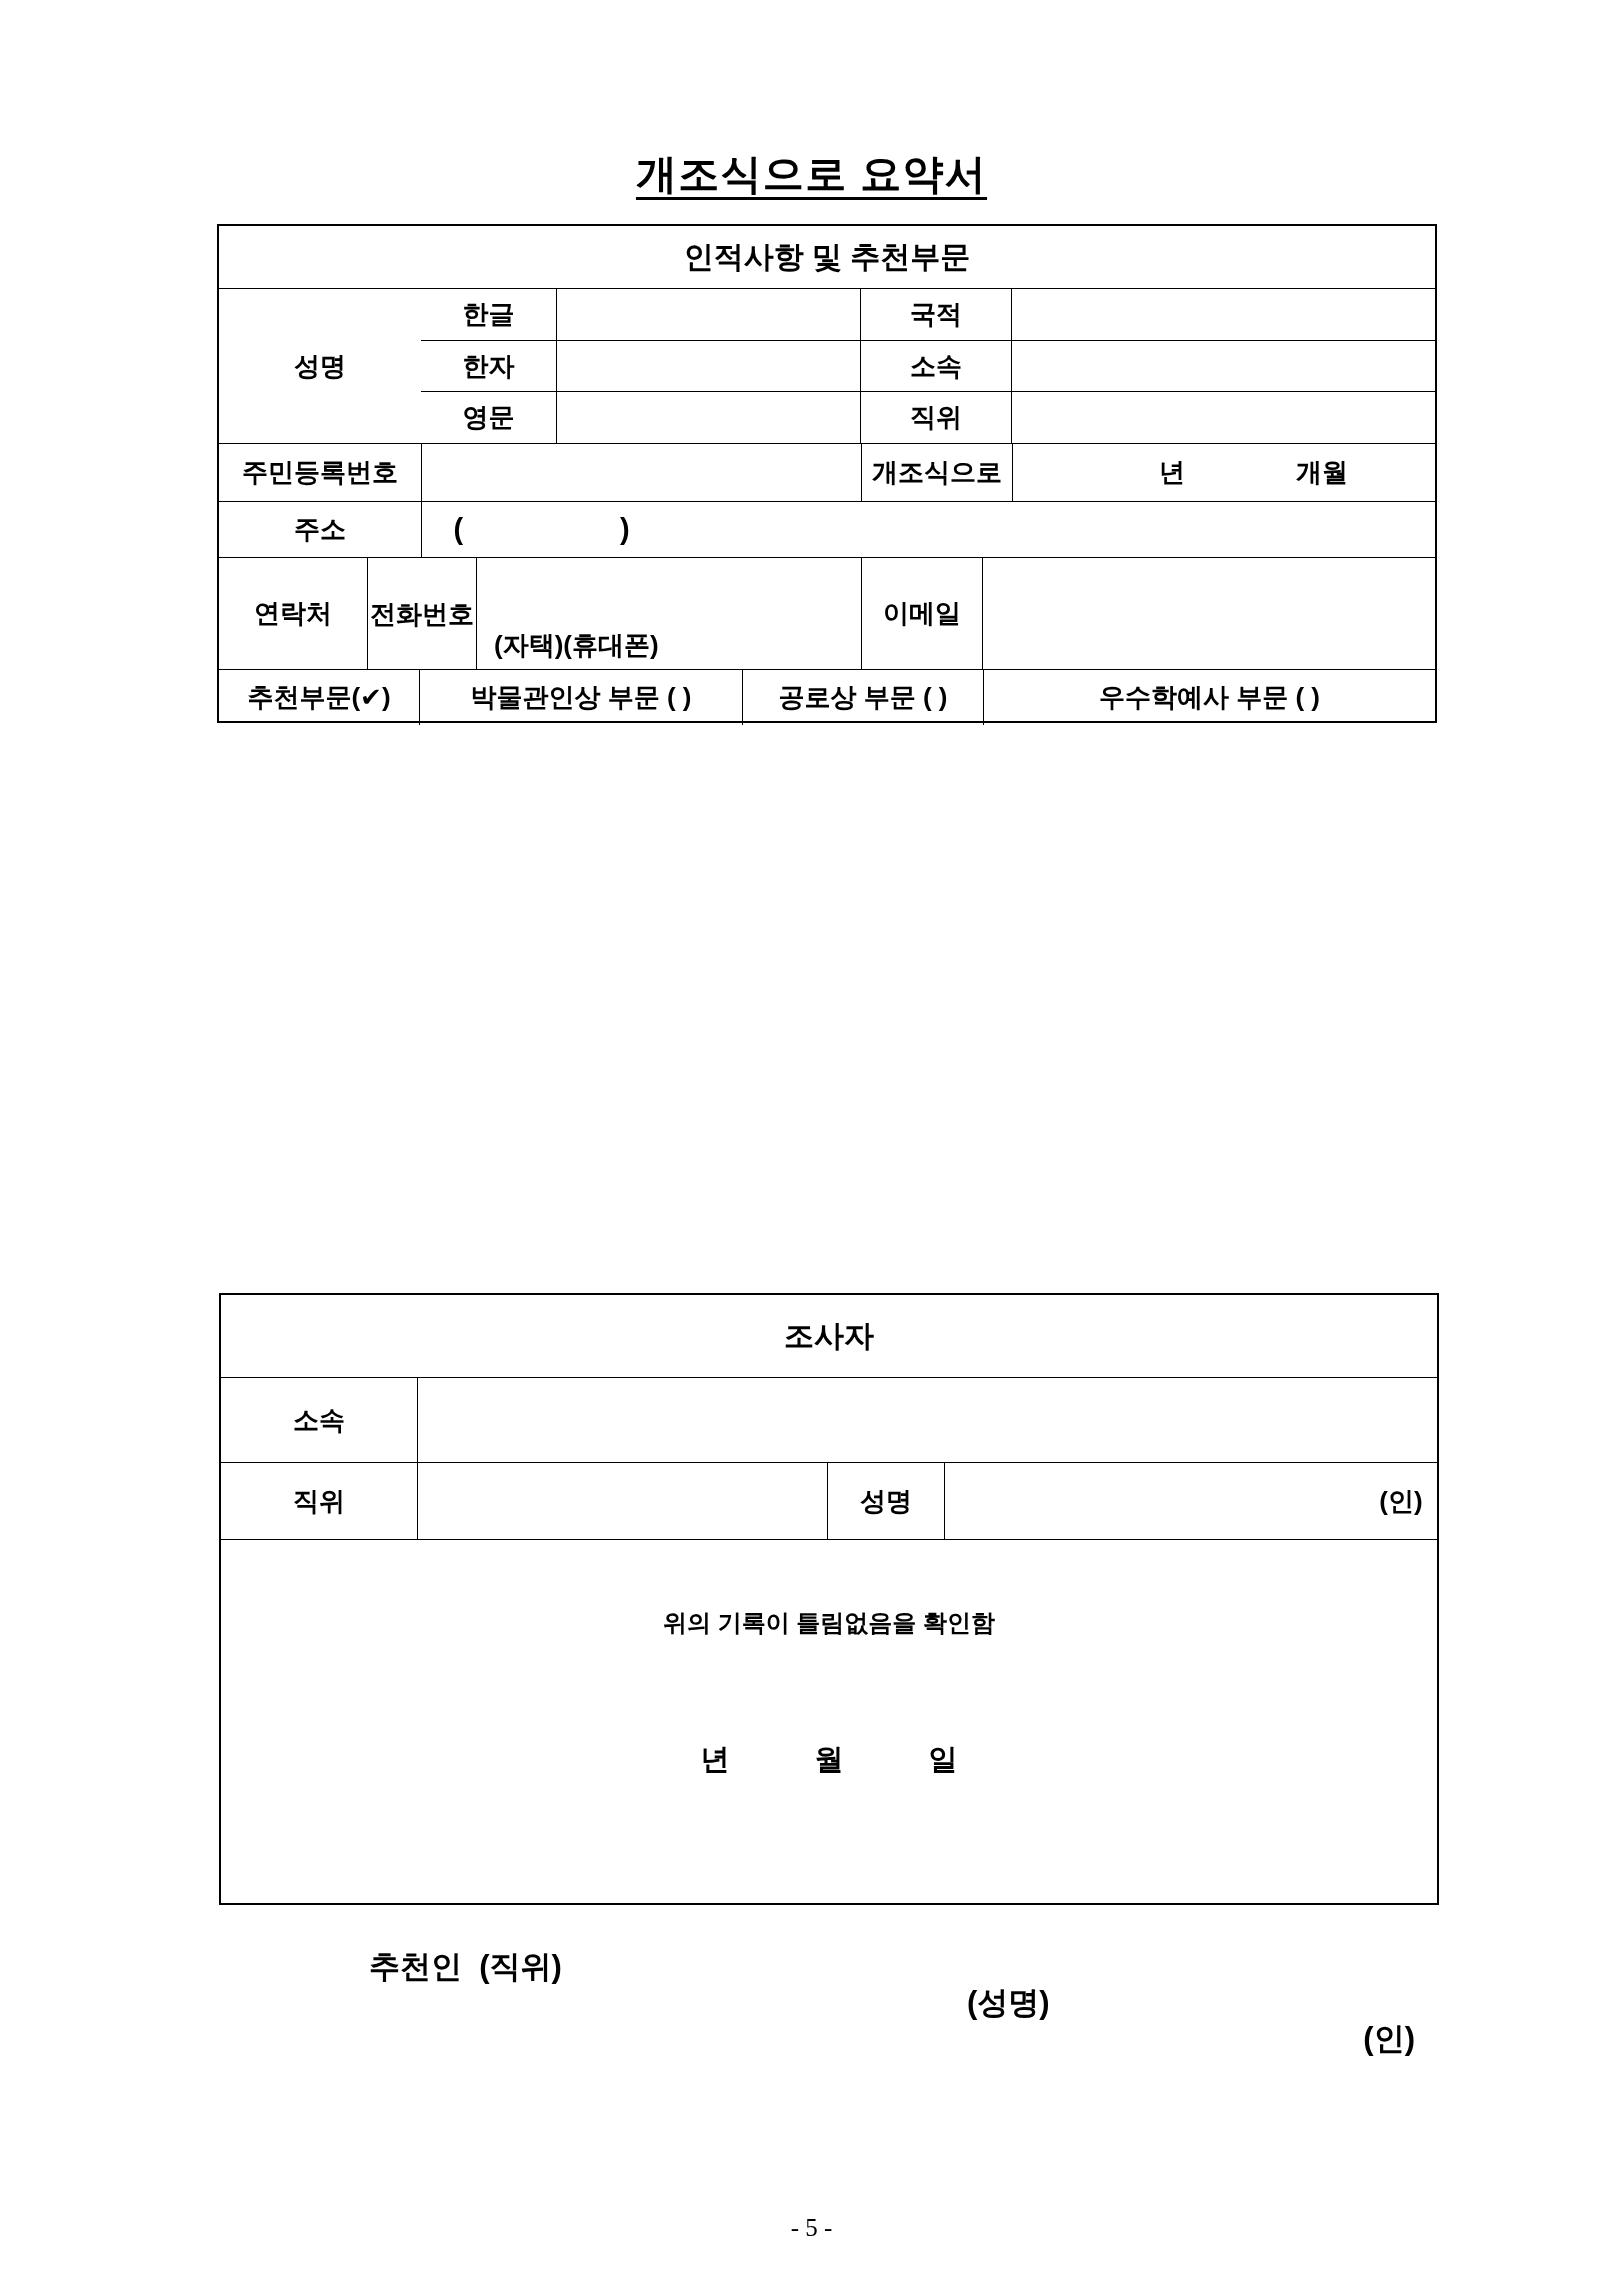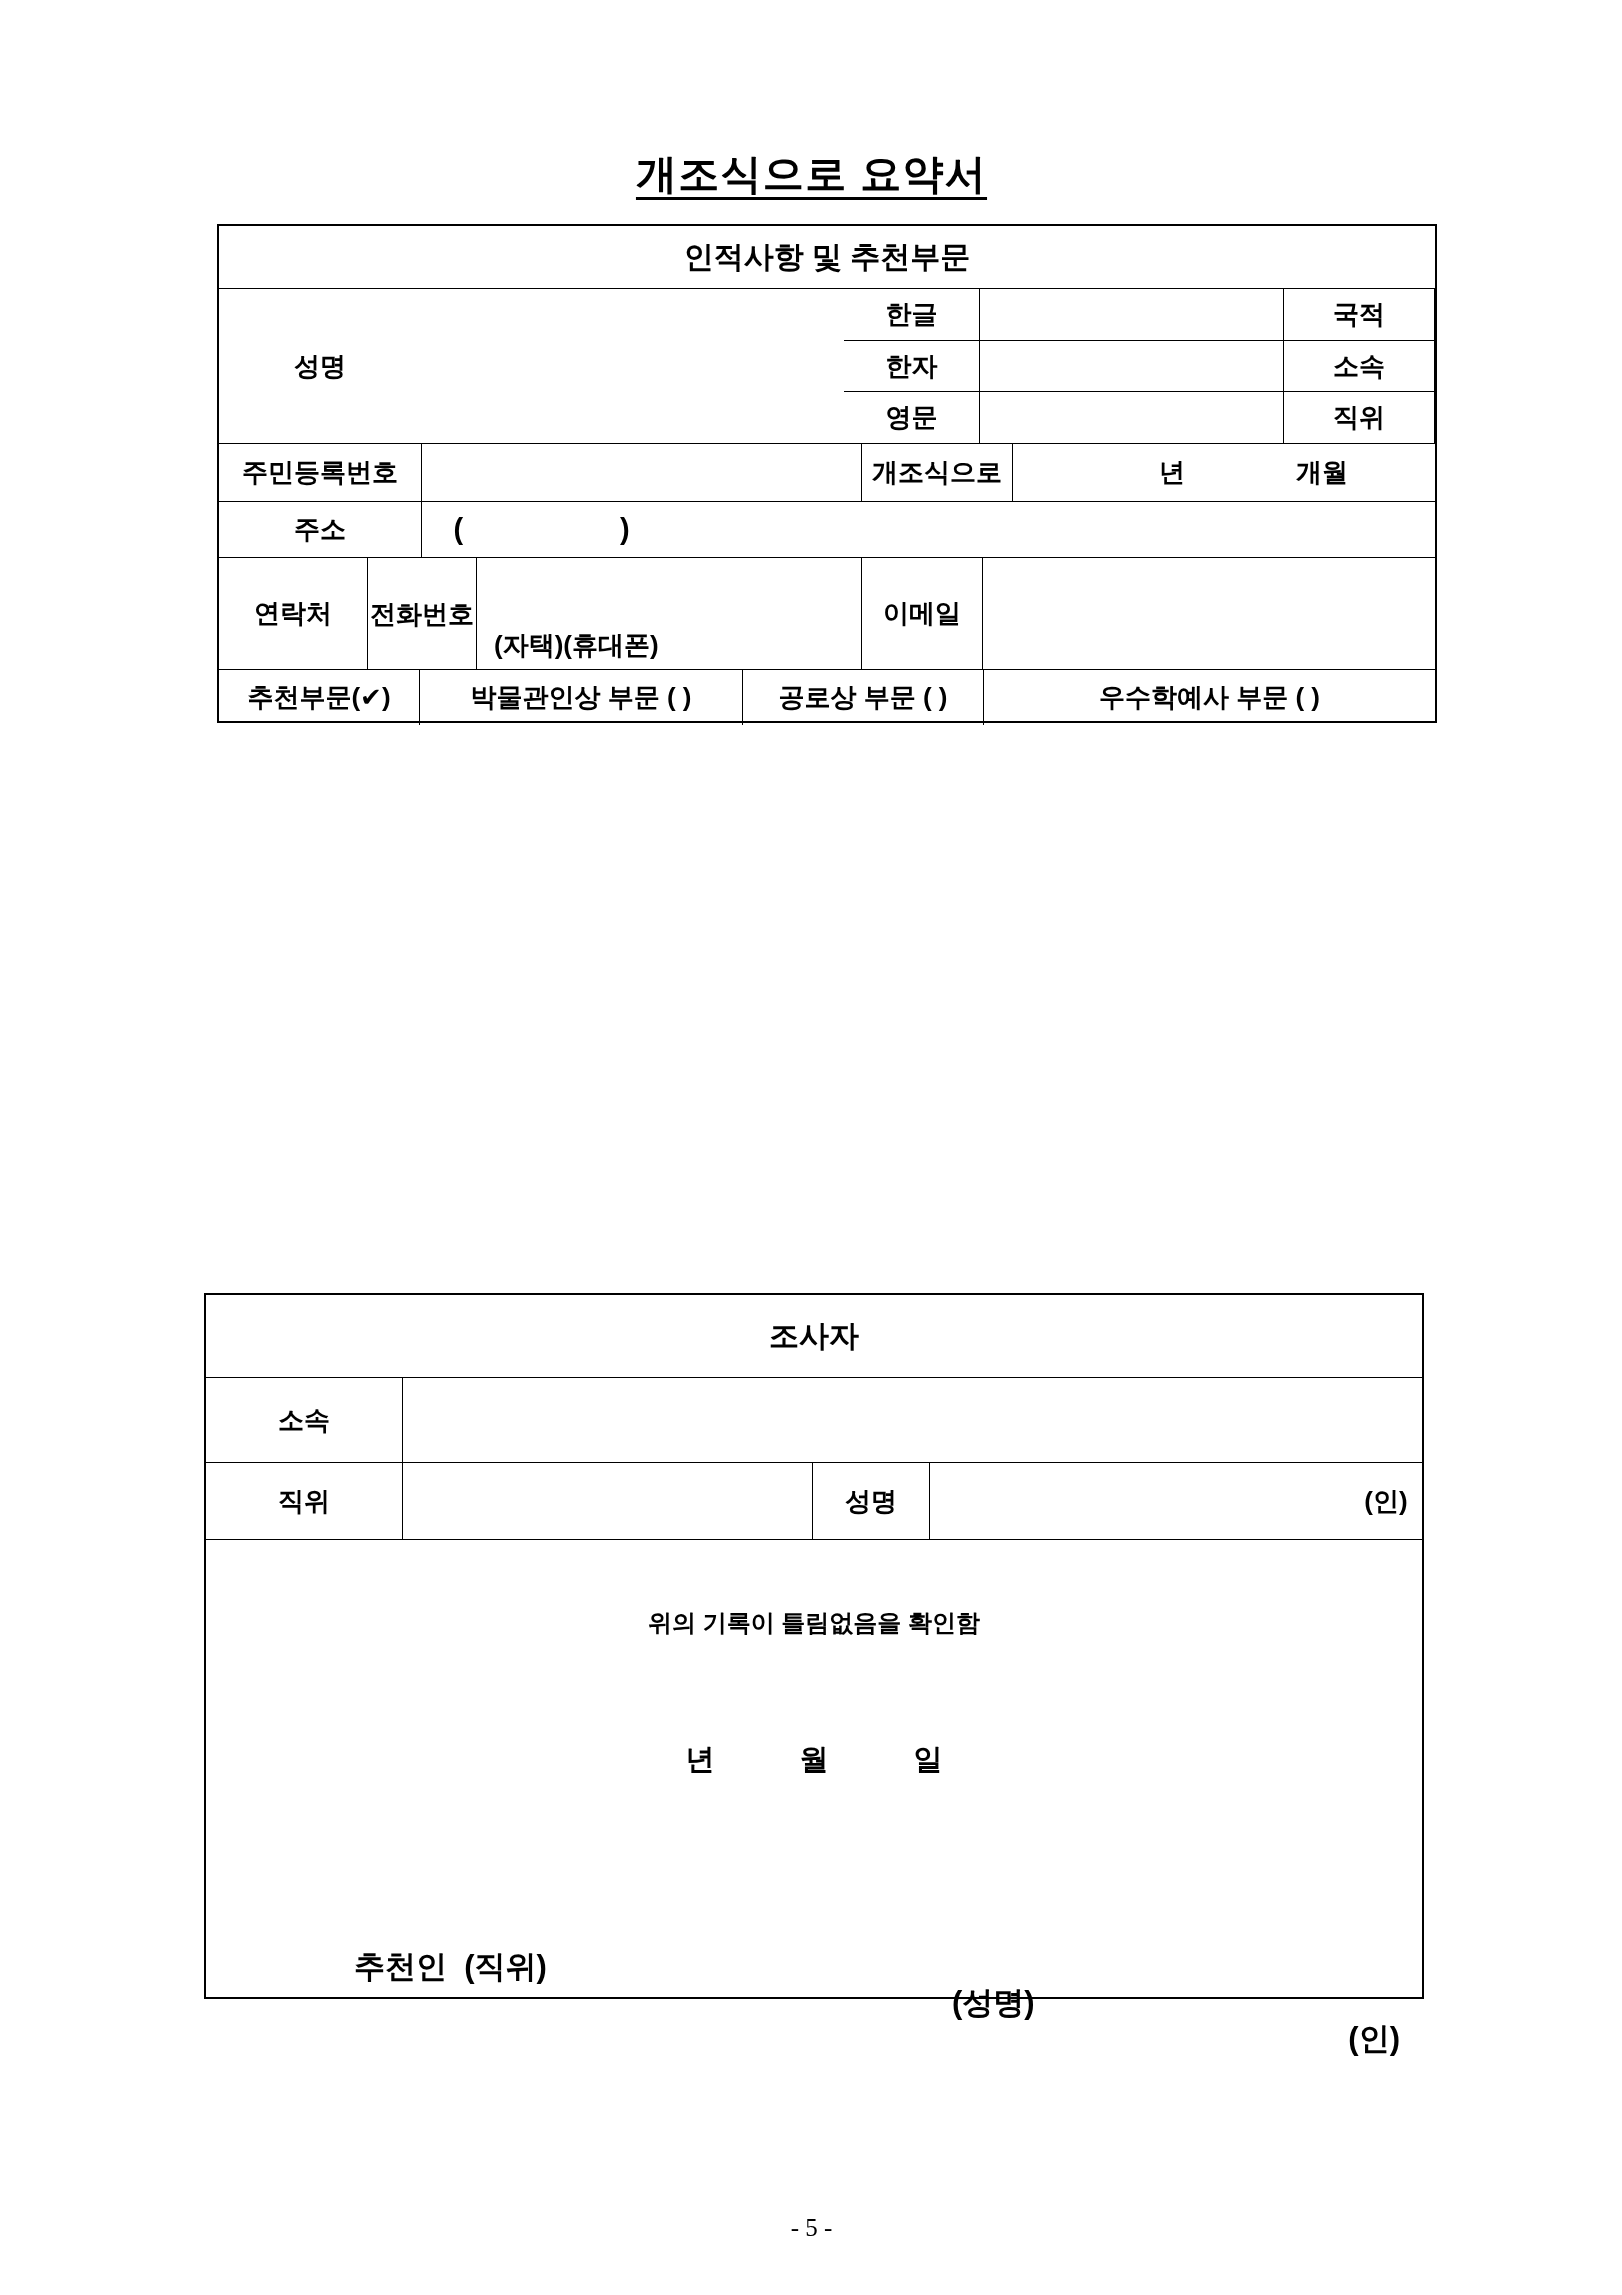--- a/index.html
+++ b/index.html
@@ -29,21 +29,21 @@
   .row{display:flex;border-top:1.3px solid #000;box-sizing:border-box;align-items:stretch;}
   .row.first{border-top:none;}
   .cell{
     box-sizing:border-box;
     border-left:1.3px solid #000;
     display:flex;align-items:center;justify-content:center;
     font-weight:bold;font-size:26px;white-space:pre;
   }
   .cell.first{border-left:none;}
   .cell.hdr{font-size:30px;}
-  .subcol{display:flex;flex-direction:column;flex:1;align-items:flex-end;}
+  .subcol{display:flex;flex-direction:column;flex:1;}
   .subrow{display:flex;border-top:1.3px solid #000;box-sizing:border-box;flex:1;}
   .subrow.first{border-top:none;}
   .stack{display:flex;flex-direction:row;justify-content:center;line-height:48px;}
   .left-pad{justify-content:flex-start;padding-left:17px;}
   .confirm-cell{position:relative;display:block;}
   .confirm-line1{position:absolute;top:67px;left:0;width:100%;text-align:center;font-size:24px;font-weight:bold;}
   .date-line{position:absolute;top:200px;left:0;width:100%;display:flex;justify-content:center;gap:85px;font-size:29px;font-weight:bold;}
   .rec-line{position:absolute;top:370px;left:0;width:100%;height:46px;font-size:31px;font-weight:bold;}
   .rec-prefix{position:absolute;left:148px;white-space:pre;}
   .rec-name{position:absolute;left:746px;white-space:pre;}
@@ -132,21 +132,21 @@
 
     <div class="row" style="height:56px;">
       <div class="cell first" style="width:200px;">추천부문(✔)</div>
       <div class="cell" style="width:323px;">박물관인상 부문 ( )</div>
       <div class="cell" style="width:241px;">공로상 부문 ( )</div>
       <div class="cell" style="flex:1;">우수학예사 부문 ( )</div>
     </div>
   </div>
 
 
-  <div class="tbl" style="left:204px;top:1293px;width:1220px;height:706px;">
+  <div class="tbl" style="left:219px;top:1293px;width:1220px;height:612px;">
     <div class="row first" style="height:82px;">
       <div class="cell first hdr" style="flex:1;">조사자</div>
     </div>
     <div class="row" style="height:85px;">
       <div class="cell first" style="width:196px;">소속</div>
       <div class="cell" style="flex:1;"></div>
     </div>
     <div class="row" style="height:77px;">
       <div class="cell first" style="width:196px;">직위</div>
       <div class="cell" style="width:410px;"></div>

